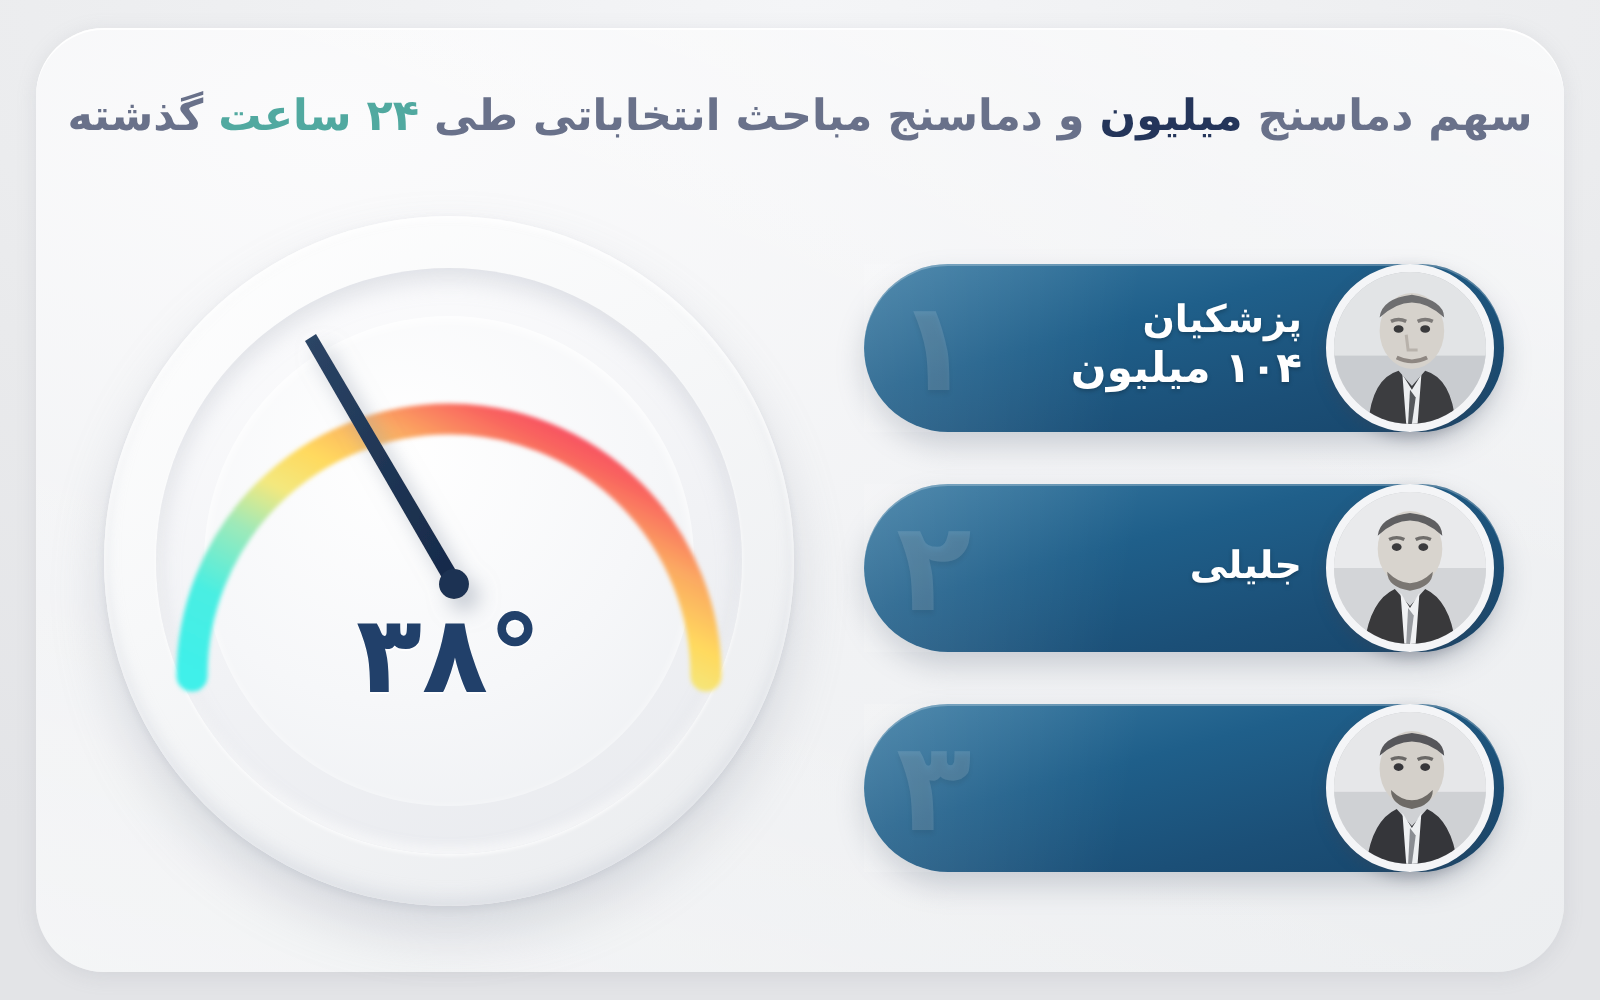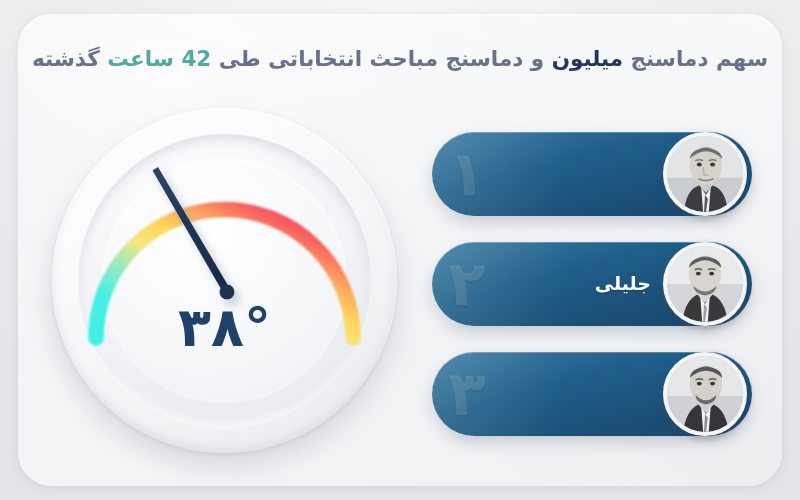--- a/index.html
+++ b/index.html
@@ -122,21 +122,21 @@
 </style>
 </head>
 <body>
 
 <div id="stage">
 
   <div class="panel"></div>
   <div class="panel-sheen"></div>
 
   <div class="title">
-    <span class="reg">سهم دماسنج </span><span class="b">میلیون</span><span class="reg"> و دماسنج مباحث انتخاباتی طی </span><span class="hl">42 ساعت</span><span class="reg"> گذشته</span>
+    <span class="reg">سهم دماسنج </span><span class="b">میلیون</span><span class="reg"> و دماسنج مباحث انتخاباتی طی </span><span class="hl">۲۴ ساعت</span><span class="reg"> گذشته</span>
   </div>
 
   <div class="gauge-wrap">
     <div class="gauge-outer"></div>
     <div class="gauge-ring"></div>
     <div class="gauge-face"></div>
 
     <svg class="arc-svg" viewBox="0 0 345 345">
       <defs>
         <linearGradient id="arcgrad" x1="0" y1="1" x2="1" y2="0">
@@ -191,20 +191,24 @@
           <ellipse cx="48" cy="30" rx="2.6" ry="2" fill="#3a3a3c"></ellipse>
           <path d="M30 26 Q34 24 38 26" stroke="#7d7a78" stroke-width="1.8" fill="none"></path>
           <path d="M44 26 Q48 24 52 26" stroke="#7d7a78" stroke-width="1.8" fill="none"></path>
           <path d="M38 33 L39 41 L44 41" stroke="#b8b2ab" stroke-width="1.6" fill="none"></path>
           <path d="M33 45 Q41 49 49 45" stroke="#8e8782" stroke-width="2" fill="none"></path>
           <path d="M18 80 Q20 56 34 52 L41 60 L48 52 Q62 56 64 80 Z" fill="#3c3d40"></path>
           <path d="M36 54 L41 62 L46 54 L44 80 L38 80 Z" fill="#eceef0"></path>
           <path d="M40 62 L43 66 L41 80 L39 80 Z" fill="#55585c"></path>
         </svg>
       </div>
+      <div class="card-text">
+        <span class="card-name">پزشکیان</span>
+        <span class="card-value">۱۰۴ میلیون</span>
+      </div>
     </div>
 
     <div class="card">
       <div class="card-rank">۲</div>
       <div class="avatar">
         <svg viewBox="0 0 80 80">
           <rect x="0" y="0" width="80" height="80" fill="#d3d5d8"></rect>
           <rect x="0" y="0" width="80" height="40" fill="#e9eaec"></rect>
           <ellipse cx="40" cy="30" rx="17" ry="20" fill="#d8d4ce"></ellipse>
           <path d="M23 23 Q40 7 57 23 Q57 13 40 11 Q24 13 23 23 Z" fill="#5f5f61"></path>

